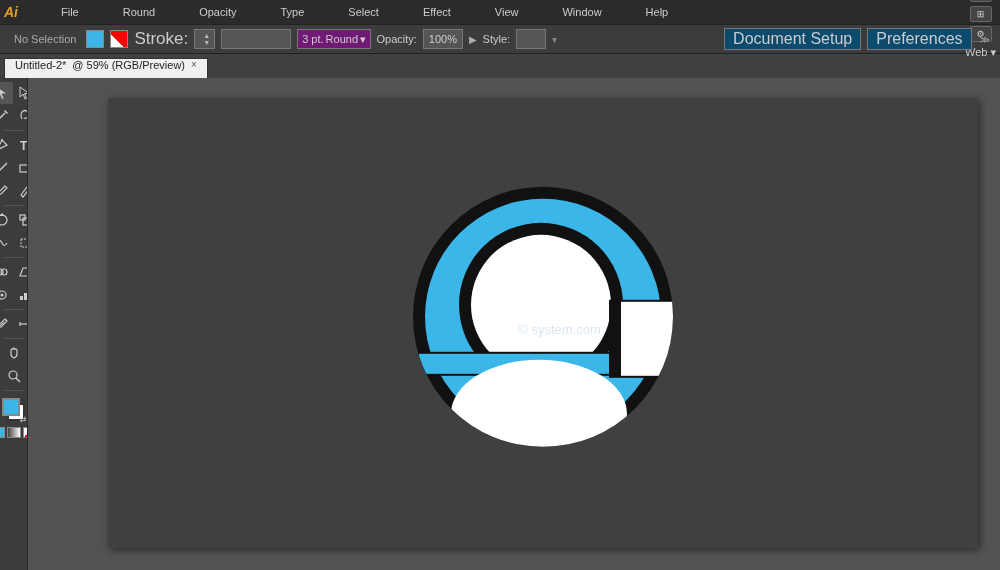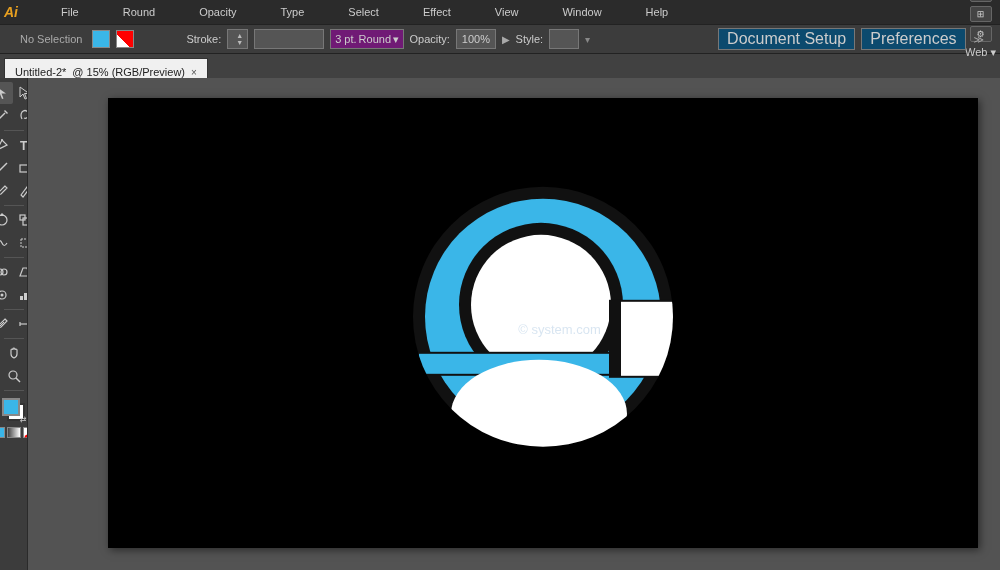--- a/index.html
+++ b/index.html
@@ -47,39 +47,39 @@
       border-radius: 2px;
     }
     #menu-bar .web-label { color: #ccc; font-size: 11px; }
 
     
     #options-bar {
       height: 30px;
       background: #3c3c3c;
       display: flex;
       align-items: center;
-      padding: 0 16px;
+      padding: 0 10px;
       gap: 6px;
       border-top: 1px solid #222;
       border-bottom: 1px solid #222;
     }
     .no-selection-label { color: #aaa; font-size: 11px; padding: 0 4px; }
     .color-box {
       width: 18px; height: 18px;
       background: #3ab6e8;
       border: 1px solid #888;
       cursor: pointer;
     }
     .color-box-red {
       width: 18px; height: 18px;
       background: linear-gradient(45deg, white 40%, red 40%);
       border: 1px solid #888;
       cursor: pointer;
     }
-    .options-label { color: #ccc; font-size: 11px; margin-left: 46px; }
+    .options-label { color: #ccc; font-size: 17px; }
     .options-dropdown {
       height: 20px;
       background: #555;
       border: 1px solid #777;
       color: #ccc;
       font-size: 11px;
       padding: 0 4px;
       cursor: pointer;
       display: flex; align-items: center; gap: 4px;
     }
@@ -115,21 +115,21 @@
       display: flex;
       align-items: flex-end;
       padding-left: 4px;
     }
     .tab {
       height: 20px;
       background: #5a5a5a;
       border: 1px solid #333;
       border-bottom: none;
       padding: 0 10px;
-      display: flex; align-items: flex-end; gap: 6px;
+      display: flex; align-items: flex-start; gap: 6px;
       font-size: 11px; color: #ddd; cursor: pointer;
     }
     .tab.active { background: #f0f0f0; color: #222; }
     .tab-close { font-size: 10px; color: #888; cursor: pointer; }
     .tab.active .tab-close { color: #555; }
 
     
     #main-layout {
       display: flex;
       height: calc(570px - 22px - 30px - 24px);
@@ -163,21 +163,21 @@
     #canvas-area {
       flex: 1;
       background: #535353;
       position: relative;
       overflow: hidden;
     }
     #artboard {
       position: absolute;
       left: 80px; top: 20px;
       width: 870px; height: 450px;
-      background: #000000;
+      background: #404040;
       box-shadow: 2px 2px 8px rgba(0,0,0,0.5);
     }
 
     
     .watermark {
       position: absolute;
       top: 50%; left: 50%;
       transform: translate(-30%, -10%);
       color: rgba(100,150,200,0.25);
       font-size: 13px;
@@ -235,21 +235,21 @@
   <span style="color:#888; font-size:10px;">▾</span>
   <div style="flex:1;"></div>
   <button class="btn-gray">Document Setup</button>
   <button class="btn-gray">Preferences</button>
   <span style="color:#aaa; font-size:10px; margin-left:2px;">≫</span>
 </div>
 
 <div id="tab-bar">
   <div class="tab active">
     <span>Untitled-2*</span>
-    <span>@ 15% (RGB/Preview)</span>
+    <span>@ 59% (RGB/Preview)</span>
     <span class="tab-close">×</span>
   </div>
 </div>
 
 <div id="main-layout">
 
   <div id="left-toolbar">
 
     <div class="tool-pair">
       <div class="tool-btn active">

